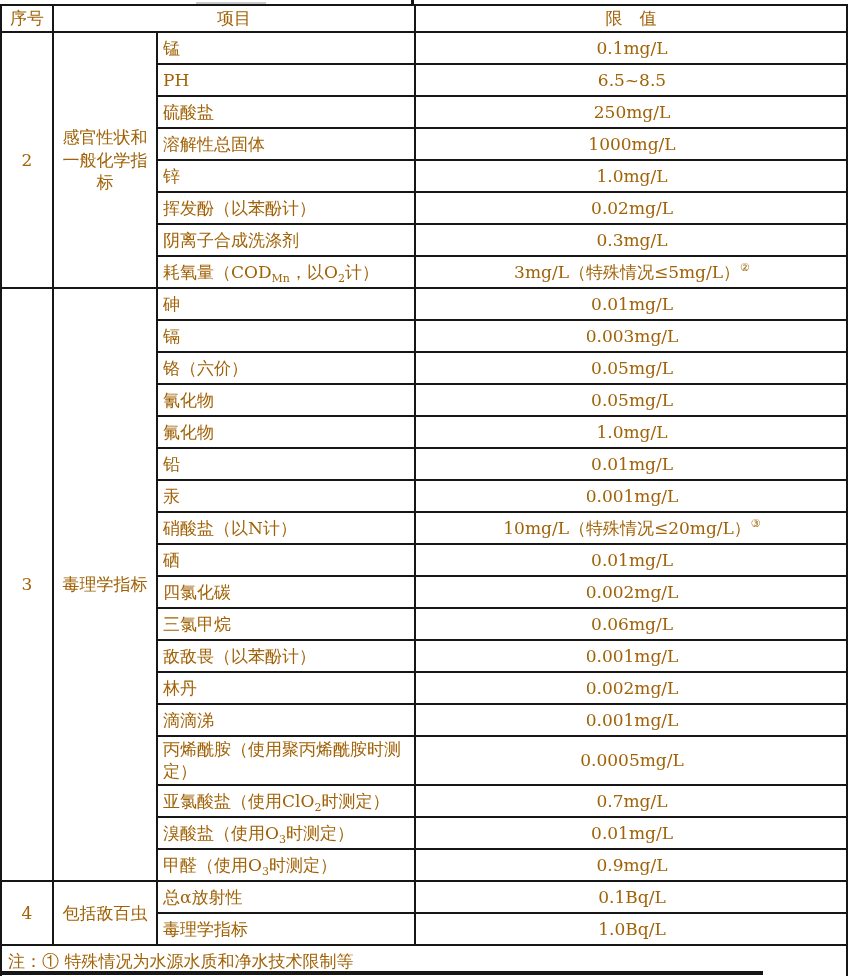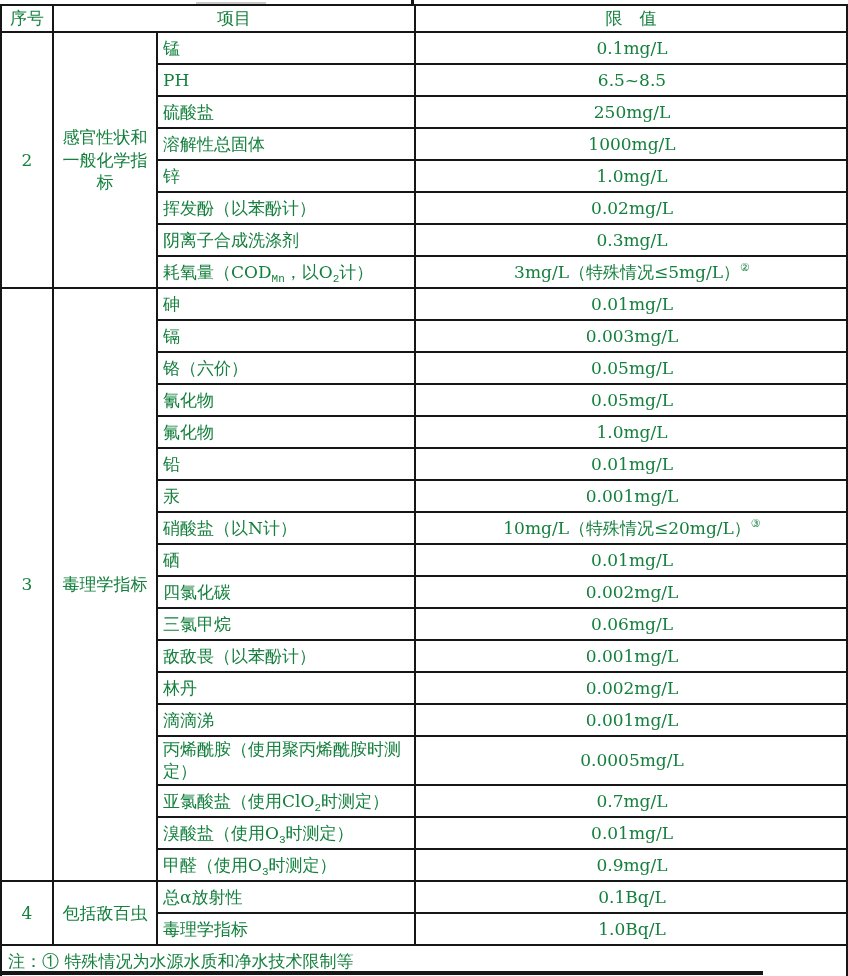--- a/index.html
+++ b/index.html
@@ -1,35 +1,35 @@
 <!DOCTYPE html>
 <html><head>
 <meta charset="utf-8">
 <style>
   html,body { margin:0; padding:0; background:#fff; }
   .screen {
     position:relative; width:848px; height:976px; background:#ffffff;
     overflow:hidden; font-family:"DejaVu Serif","Liberation Serif",serif;
-    color:#15803d;
+    color:#a16207;
   }
   table.limits {
     position:absolute; top:4px; left:0; width:846px;
     border-collapse:collapse; table-layout:fixed;
   }
   th, td {
     border:2px solid #161616; font-weight:normal; font-size:17px;
     line-height:1.32; padding:0 4px; overflow:hidden;
   }
   thead th { height:25px; text-align:center; }
   td { height:28px; }
   .c-no   { text-align:center; padding:0 2px; }
   .c-cat  { text-align:center; padding:17px 7px; }
   .c-item { text-align:left; padding:1px 4px 1px 5px; }
   .c-limit{ text-align:center; padding:1px 4px 1px 6px; }
-  sub { font-size:11px; line-height:0;font-family:Liberation Mono, monospace; }
+  sub { font-size:11px; line-height:0; }
   sup { font-size:11px; line-height:0; }
   .note-td {
     border-top:2px solid #9a9a9a; border-bottom:none;
     text-align:left; padding:2px 4px 2px 6px; height:27px;
   }
   .note-first { border-top:2px solid #737373; }
   .top-tick {
     position:absolute; left:411px; top:0; width:3px; height:5px; background:#161616;
   }
   .top-smudge {

